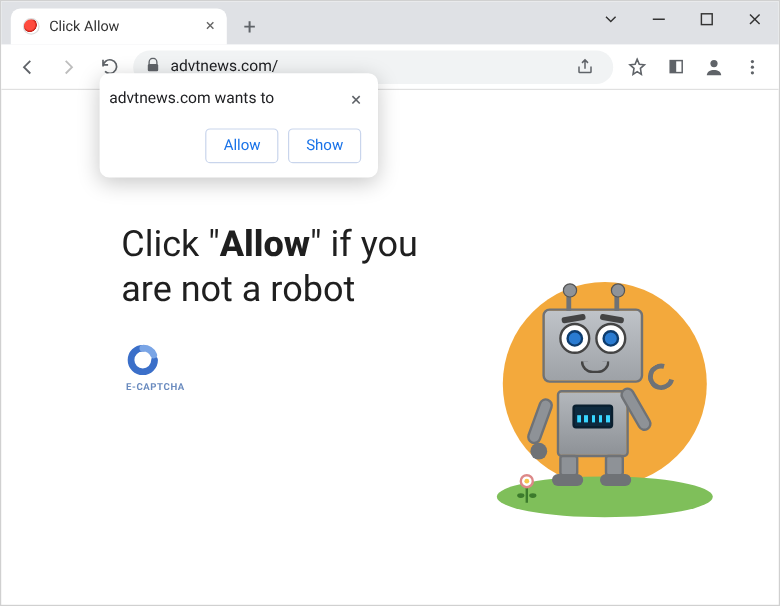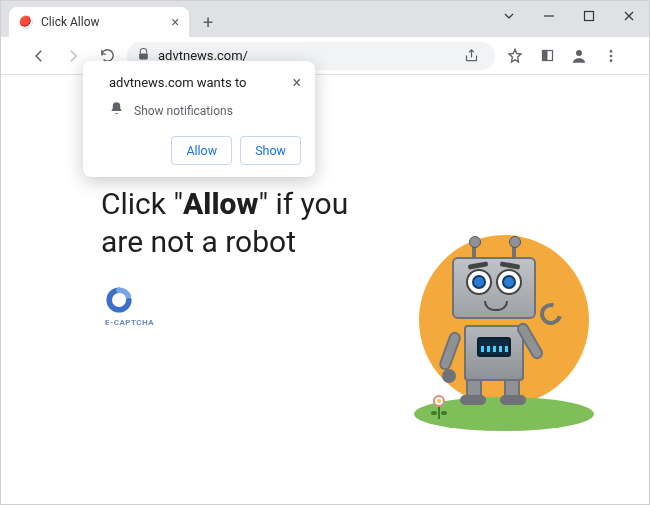--- a/index.html
+++ b/index.html
@@ -11,31 +11,31 @@
   .tab { margin-left: 8px; background: #fff; height: 30px; width: 180px; border-radius: 8px 8px 0 0; display: flex; align-items: center; padding: 0 10px; gap: 8px; position: relative; }
   .tab-favicon { width: 14px; height: 14px; border-radius: 50%; background: radial-gradient(circle at 40% 40%, #ff4b3e 40%, #c41f17 55%, #fff 60%); border: 1px solid #ddd; }
   .tab-title { font-size: 12px; color: #333; flex: 1; white-space: nowrap; overflow: hidden; text-overflow: ellipsis; }
   .tab-close { font-size: 14px; color: #666; cursor: pointer; line-height: 1; }
   .newtab { width: 26px; height: 26px; margin-left: 6px; margin-bottom: 2px; display: flex; align-items: center; justify-content: center; color: #5f6368; font-size: 18px; cursor: pointer; border-radius: 50%; }
   .win-controls { position: absolute; right: 0; top: 0; display: flex; height: 30px; }
   .win-btn { width: 40px; display: flex; align-items: center; justify-content: center; color: #333; cursor: pointer; }
   .win-btn svg { width: 12px; height: 12px; }
 
   
-  .toolbar { height: 38px; background: #fff; border-bottom: 1px solid #e0e0e0; display: flex; align-items: center; padding: 0 24px; gap: 6px; }
+  .toolbar { height: 38px; background: #fff; border-bottom: 1px solid #e0e0e0; display: flex; align-items: center; padding: 0 8px; gap: 6px; }
   .nav-btn { width: 28px; height: 28px; display: flex; align-items: center; justify-content: center; color: #5f6368; cursor: pointer; border-radius: 50%; }
   .nav-btn.disabled { color: #bdbdbd; cursor: default; }
   .addr { flex: 1; height: 28px; background: #f1f3f4; border-radius: 14px; display: flex; align-items: center; padding: 0 10px; gap: 8px; }
   .lock { color: #5f6368; }
   .addr input { flex: 1; border: none; background: transparent; font-size: 13px; color: #202124; outline: none; }
   .right-icons { display: flex; gap: 4px; align-items: center; }
   .icon-btn { width: 28px; height: 28px; display: flex; align-items: center; justify-content: center; color: #5f6368; cursor: pointer; border-radius: 50%; }
 
   
-  .perm-popup { position: absolute; top: 60px; left: 82px; width: 232px; background: #fff; border-radius: 8px; box-shadow: 0 4px 18px rgba(0,0,0,0.22); padding: 14px 14px 12px 26px; z-index: 10; }
+  .perm-popup { position: absolute; top: 60px; left: 82px; width: 232px; background: #fff; border-radius: 8px; box-shadow: 0 4px 18px rgba(0,0,0,0.22); padding: 14px 14px 12px 8px; z-index: 10; }
   .perm-head { display: flex; align-items: flex-start; }
   .perm-title { font-size: 13px; color: #202124; flex: 1; }
   .perm-close { color: #5f6368; font-size: 16px; cursor: pointer; line-height: 1; margin-left: 8px; }
   .perm-row { display: flex; align-items: center; gap: 10px; margin-top: 10px; }
   .bell { color: #5f6368; }
   .perm-msg { font-size: 12px; color: #5f6368; }
   .perm-actions { display: flex; justify-content: flex-end; gap: 8px; margin-top: 16px; }
   .perm-btn { border: 1px solid #c9d5ec; background: #fff; color: #1a73e8; font-size: 12.5px; padding: 6px 14px; border-radius: 4px; cursor: pointer; }
 
   
@@ -172,26 +172,20 @@
         </svg>
       </div>
   </div>
 </div>
 
 <div class="perm-popup">
   <div class="perm-head">
     <div class="perm-title">advtnews.com wants to</div>
     <div class="perm-close">×</div>
   </div>
-  <div class="perm-row">
-    <span class="bell"><svg width="15" height="15" viewBox="0 0 24 24" fill="#5f6368">
-          <path d="M12 2a6 6 0 0 0-6 6v4l-2 3v1h16v-1l-2-3V8a6 6 0 0 0-6-6zM10 19a2 2 0 0 0 4 0z"></path>
-        </svg></span>
-    <span class="perm-msg">Show notifications</span>
-  </div>
   <div class="perm-actions">
     <button class="perm-btn">Allow</button>
     <button class="perm-btn">Show</button>
   </div>
 </div>
 
 <div class="page">
   <div class="page-left">
     <div class="headline">
       <span>Click "</span><b>Allow</b><span>" if you are not a robot</span>

